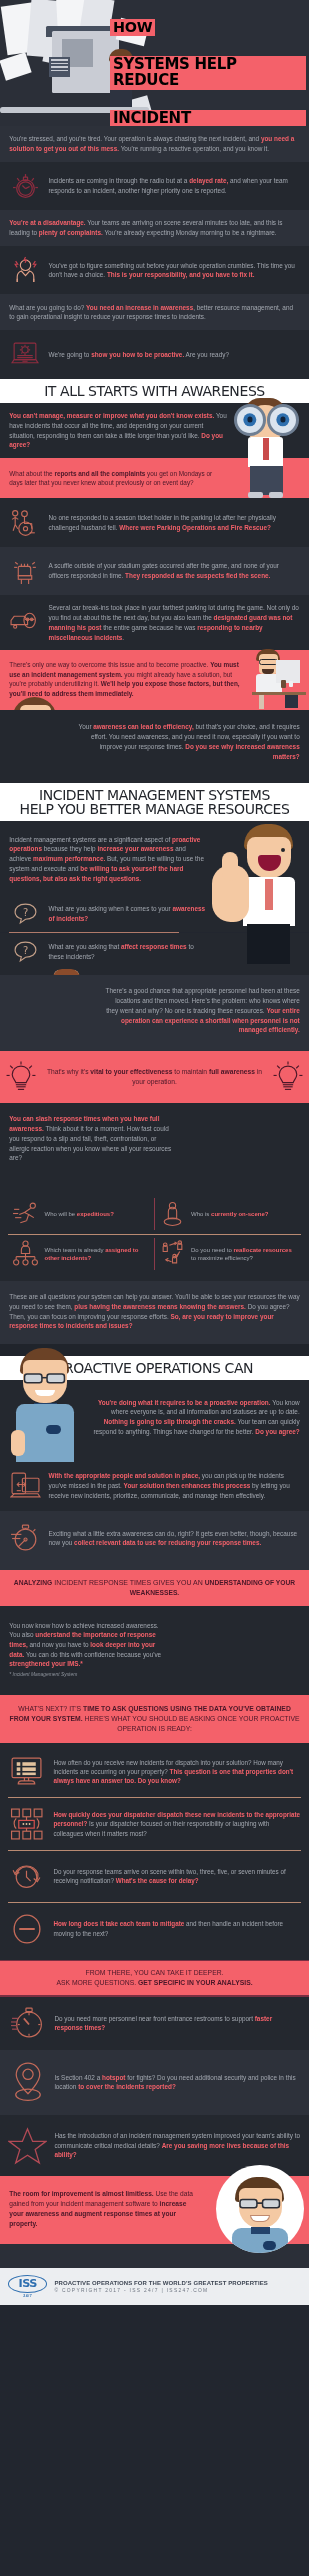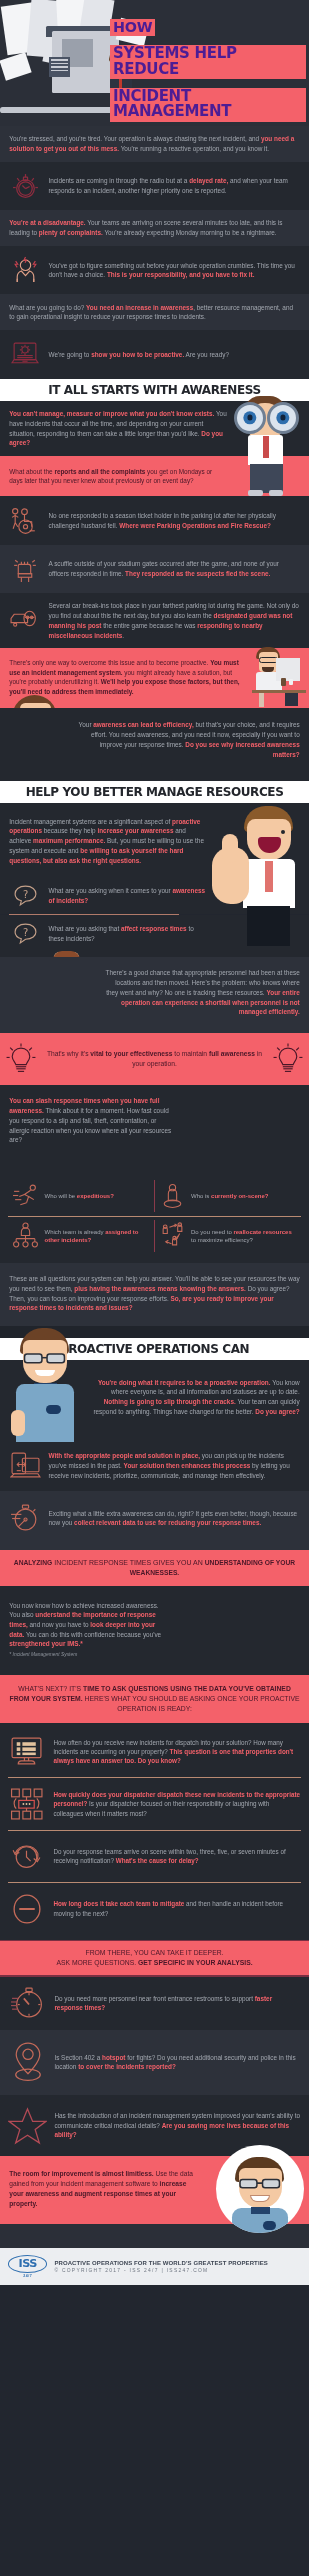--- a/index.html
+++ b/index.html
@@ -21,23 +21,23 @@
   .copier-tray { position: absolute; left: 49px; top: 57px; width: 20.6px; height: 19.6px; background: #4a5364; }
   .copier-tray i { display: block; height: 1.5px; background: #c9ccd4; margin: 2.1px 1.5px; }
   .hero-guy { position: absolute; left: 108px; top: 49px; width: 26px; height: 62px; }
   .hg-hair { position: absolute; left: 1px; top: 0; width: 24px; height: 13.4px; background: #6b4226; border-radius: 11.3px 11.3px 3.1px 3.1px; }
   .hg-face { position: absolute; left: 4.1px; top: 8.2px; width: 17.5px; height: 21.6px; background: #f4c9a3; border-radius: 3.1px; }
   .hg-eye { position: absolute; top: 11.3px; width: 2.6px; height: 2.6px; background: #23262c; border-radius: 50%; }
   .hg-body { position: absolute; left: 2.1px; top: 28px; width: 21.6px; height: 33px; background: #2d3340; border-radius: 2.6px 2.6px 0 0; }
   .hg-tie { position: absolute; left: 10.8px; top: 29px; width: 3.6px; height: 12.4px; background: #c0392b; }
   .hero-title { position: absolute; right: 3.1px; top: 18.5px; width: 196px; text-align: left; }
   .hero-title span {
-    display: inline-block; background: #f4616a; color: #4c1d95;
+    display: inline-block; background: #f4616a; color: #000000;
     font-weight: 700; letter-spacing: -0.3px; line-height: 1.02;
-    padding: 1px 3.1px 2.1px 3.1px; margin-bottom: 9px;
+    padding: 1px 3.1px 2.1px 3.1px; margin-bottom: 20px;
     font-size: 15.5px; font-family: "DejaVu Sans", sans-serif; text-transform: uppercase;
   }
   .hero-title .l1 { font-size: 14.4px; }
   .hero-title .l2, .hero-title .l3 { font-size: 15px; }
   .hero-title .l4 { font-size: 15px; }
 
   
   .blk { position: relative; padding: 8.2px 9.3px; }
   .blk.dark { background: #24282f; }
   .blk.dark2 { background: #2d313a; }
@@ -50,22 +50,22 @@
   .row { display: flex; align-items: center; gap: 7.2px; }
   .row .ico { flex: 0 0 32px; height: 32px; display: flex; align-items: center; justify-content: center; }
   .row .txt { flex: 1; }
   .right { text-align: right; }
 
   svg { display: block; }
 
   
   .banner { background: #ffffff; padding: 5.2px 6.2px; text-align: center; }
   .banner h2 {
-    font-family: "DejaVu Sans", sans-serif; font-weight: 700;
-    font-size: 12px; line-height: 1.0; color: #23262c;
+    font-family: "DejaVu Sans", sans-serif; font-weight: 400;
+    font-size: 14px; line-height: 1.0; color: #23262c;
     letter-spacing: -0.4px; text-transform: uppercase;
   }
   .redbar { background: #f4616a; padding: 6.7px 8.2px; text-align: center; }
   .redbar .t1 { font-size: 7.2px; font-weight: 700; color: #4a1728; letter-spacing: 0.1px; }
   .redbar .t2 { font-size: 7px; font-weight: 400; color: #4a1728; letter-spacing: 0.1px; }
   .redbar .mix { font-size: 6.7px; color: #4a1728; line-height: 1.45; }
   .redbar .mix b { font-weight: 700; }
 
   
   .quad { background: #24282f; padding: 7.2px 8.2px; }
@@ -409,20 +409,21 @@
       <div class="hs-ear" style="left:47px"></div>
       <div class="hs-body"></div>
       <div class="hs-lap"></div>
     </div>
     <div class="blk dark right" style="padding-left:77px;padding-top:12.4px;padding-bottom:21.6px">
       <p><span>Your </span><b>awareness can lead to efficiency,</b><span> but that's your choice, and it requires effort. You need awareness, and you need it now, especially if you want to improve your response times. </span><b>Do you see why increased awareness matters?</b></p>
     </div>
   </div>
 
   <div class="banner">
+    <h2>INCIDENT MANAGEMENT SYSTEMS</h2>
     <h2>HELP YOU BETTER MANAGE RESOURCES</h2>
   </div>
 
   <div style="position:relative">
     <div class="thumb" style="z-index:2">
       <div class="th-hair"></div>
       <div class="th-face"></div>
       <div class="th-teeth"></div>
       <div class="th-mouth"></div>
       <div style="position:absolute;left:72px;top:27px;width:4.1px;height:4.1px;background:#23262c;border-radius:50%"></div>

